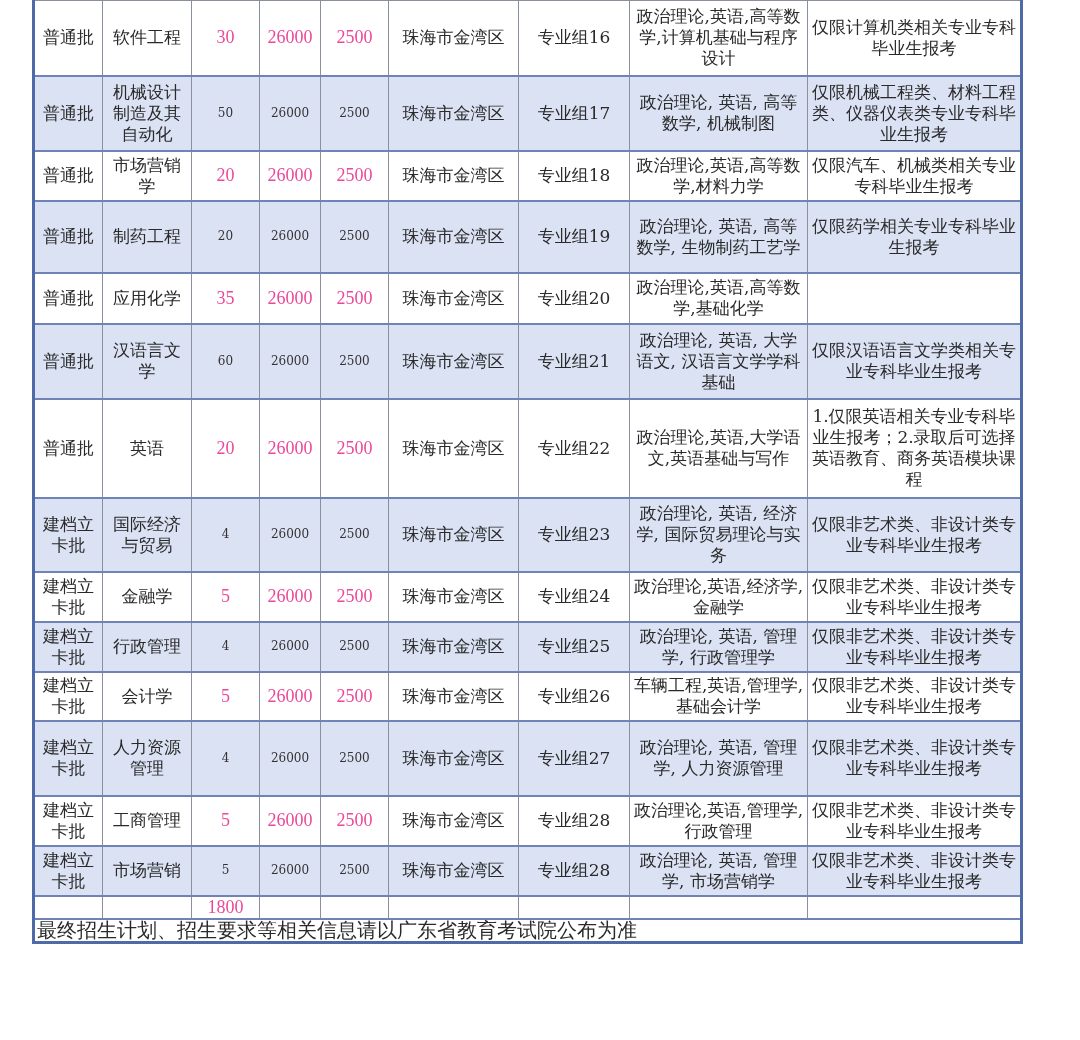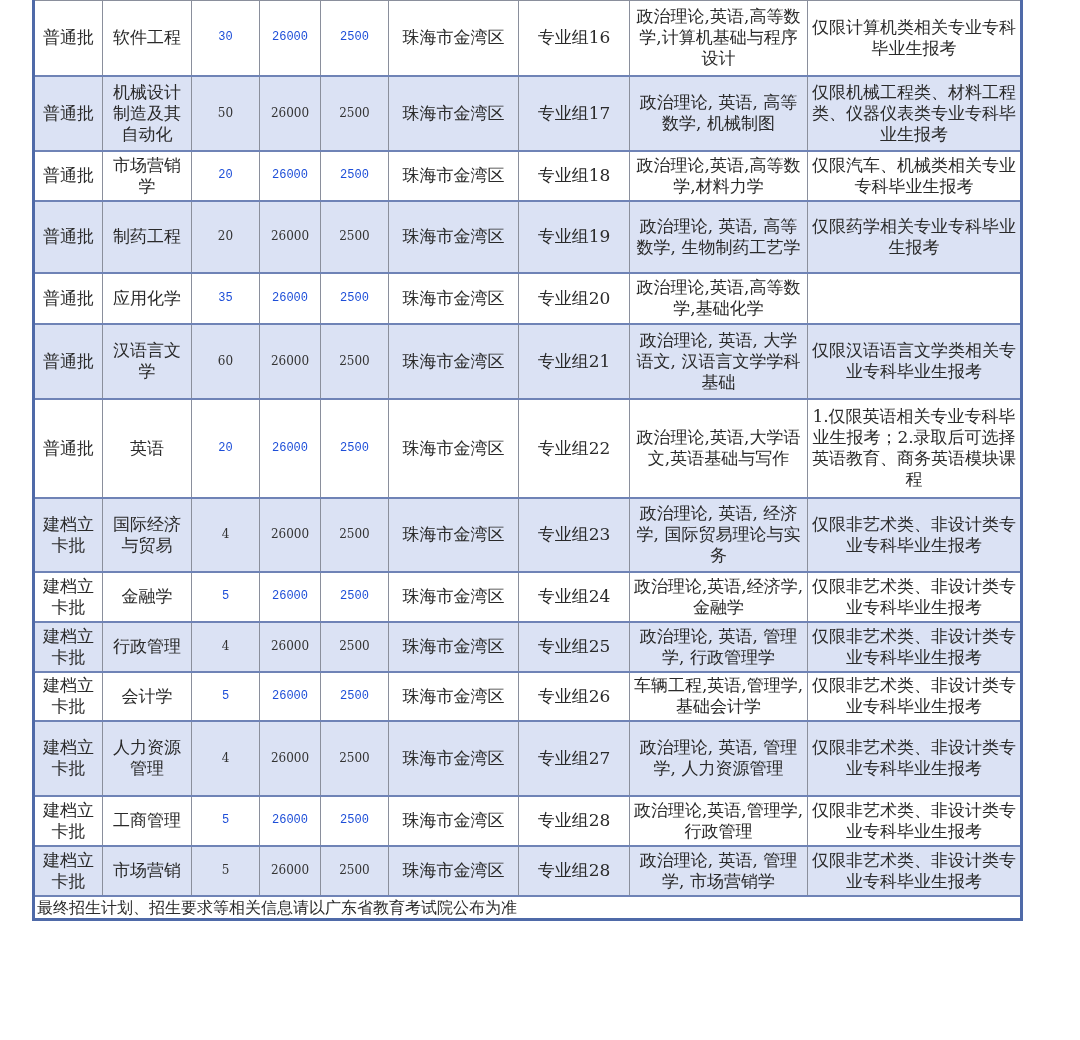--- a/index.html
+++ b/index.html
@@ -6,23 +6,23 @@
   body { width: 1080px; height: 1040px; position: relative; overflow: hidden;
          font-family: "DejaVu Serif", "Liberation Serif", serif; color: #222; }
   .table-wrap { position: absolute; left: 32px; top: 0; width: 988px; }
   table { border-collapse: collapse; width: 988px; table-layout: fixed;
           border-left: 3px solid #4f6aa8; border-right: 3px solid #4f6aa8; border-bottom: 3px solid #4f6aa8; }
   td { border: 1px solid #8a8f9c; text-align: center; vertical-align: middle;
        font-size: 17px; line-height: 21px; padding: 0 3px; color: #2a2a2a; }
   tr.alt td { background: #dbe2f4; }
   tr td { background: #ffffff; }
   tr { border-bottom: 2px solid #6f83b6; }
-  td.num-bold { font-family: Liberation Mono, monospace; font-size: 12px; color: #1d4ed8; }
+  td.num-bold { font-family: Liberation Serif, serif; font-size: 18px; color: #ec4899; }
   td.num-serif { font-family: "DejaVu Serif", serif; font-size: 12px; color: #333; }
-  td.note { text-align: left; padding-left: 2px; font-size: 16px; }
+  td.note { text-align: left; padding-left: 2px; font-size: 20px; }
   td.req { padding: 0 4px; margin-top: 9px; }
 </style>
 </head>
 <body>
 
 <div class="table-wrap">
   <table>
     <colgroup>
       <col style="width:69px">
         <col style="width:89px">
@@ -182,18 +182,29 @@
     <td>建档立卡批</td>
     <td>市场营销</td>
     <td class="num-serif">5</td>
     <td class="num-serif">26000</td>
     <td class="num-serif">2500</td>
     <td>珠海市金湾区</td>
     <td>专业组28</td>
     <td>政治理论, 英语, 管理学, 市场营销学</td>
     <td class="req">仅限非艺术类、非设计类专业专科毕业生报考</td>
   </tr>
+        <tr style="height: 23px;">
+          <td></td>
+          <td></td>
+          <td class="num-bold">1800</td>
+          <td></td>
+          <td></td>
+          <td></td>
+          <td></td>
+          <td></td>
+          <td></td>
+        </tr>
         <tr style="height: 24px;">
           <td colspan="9" class="note">最终招生计划、招生要求等相关信息请以广东省教育考试院公布为准</td>
         </tr>
       </tbody>
   </table>
 </div>
 
 </body></html>

